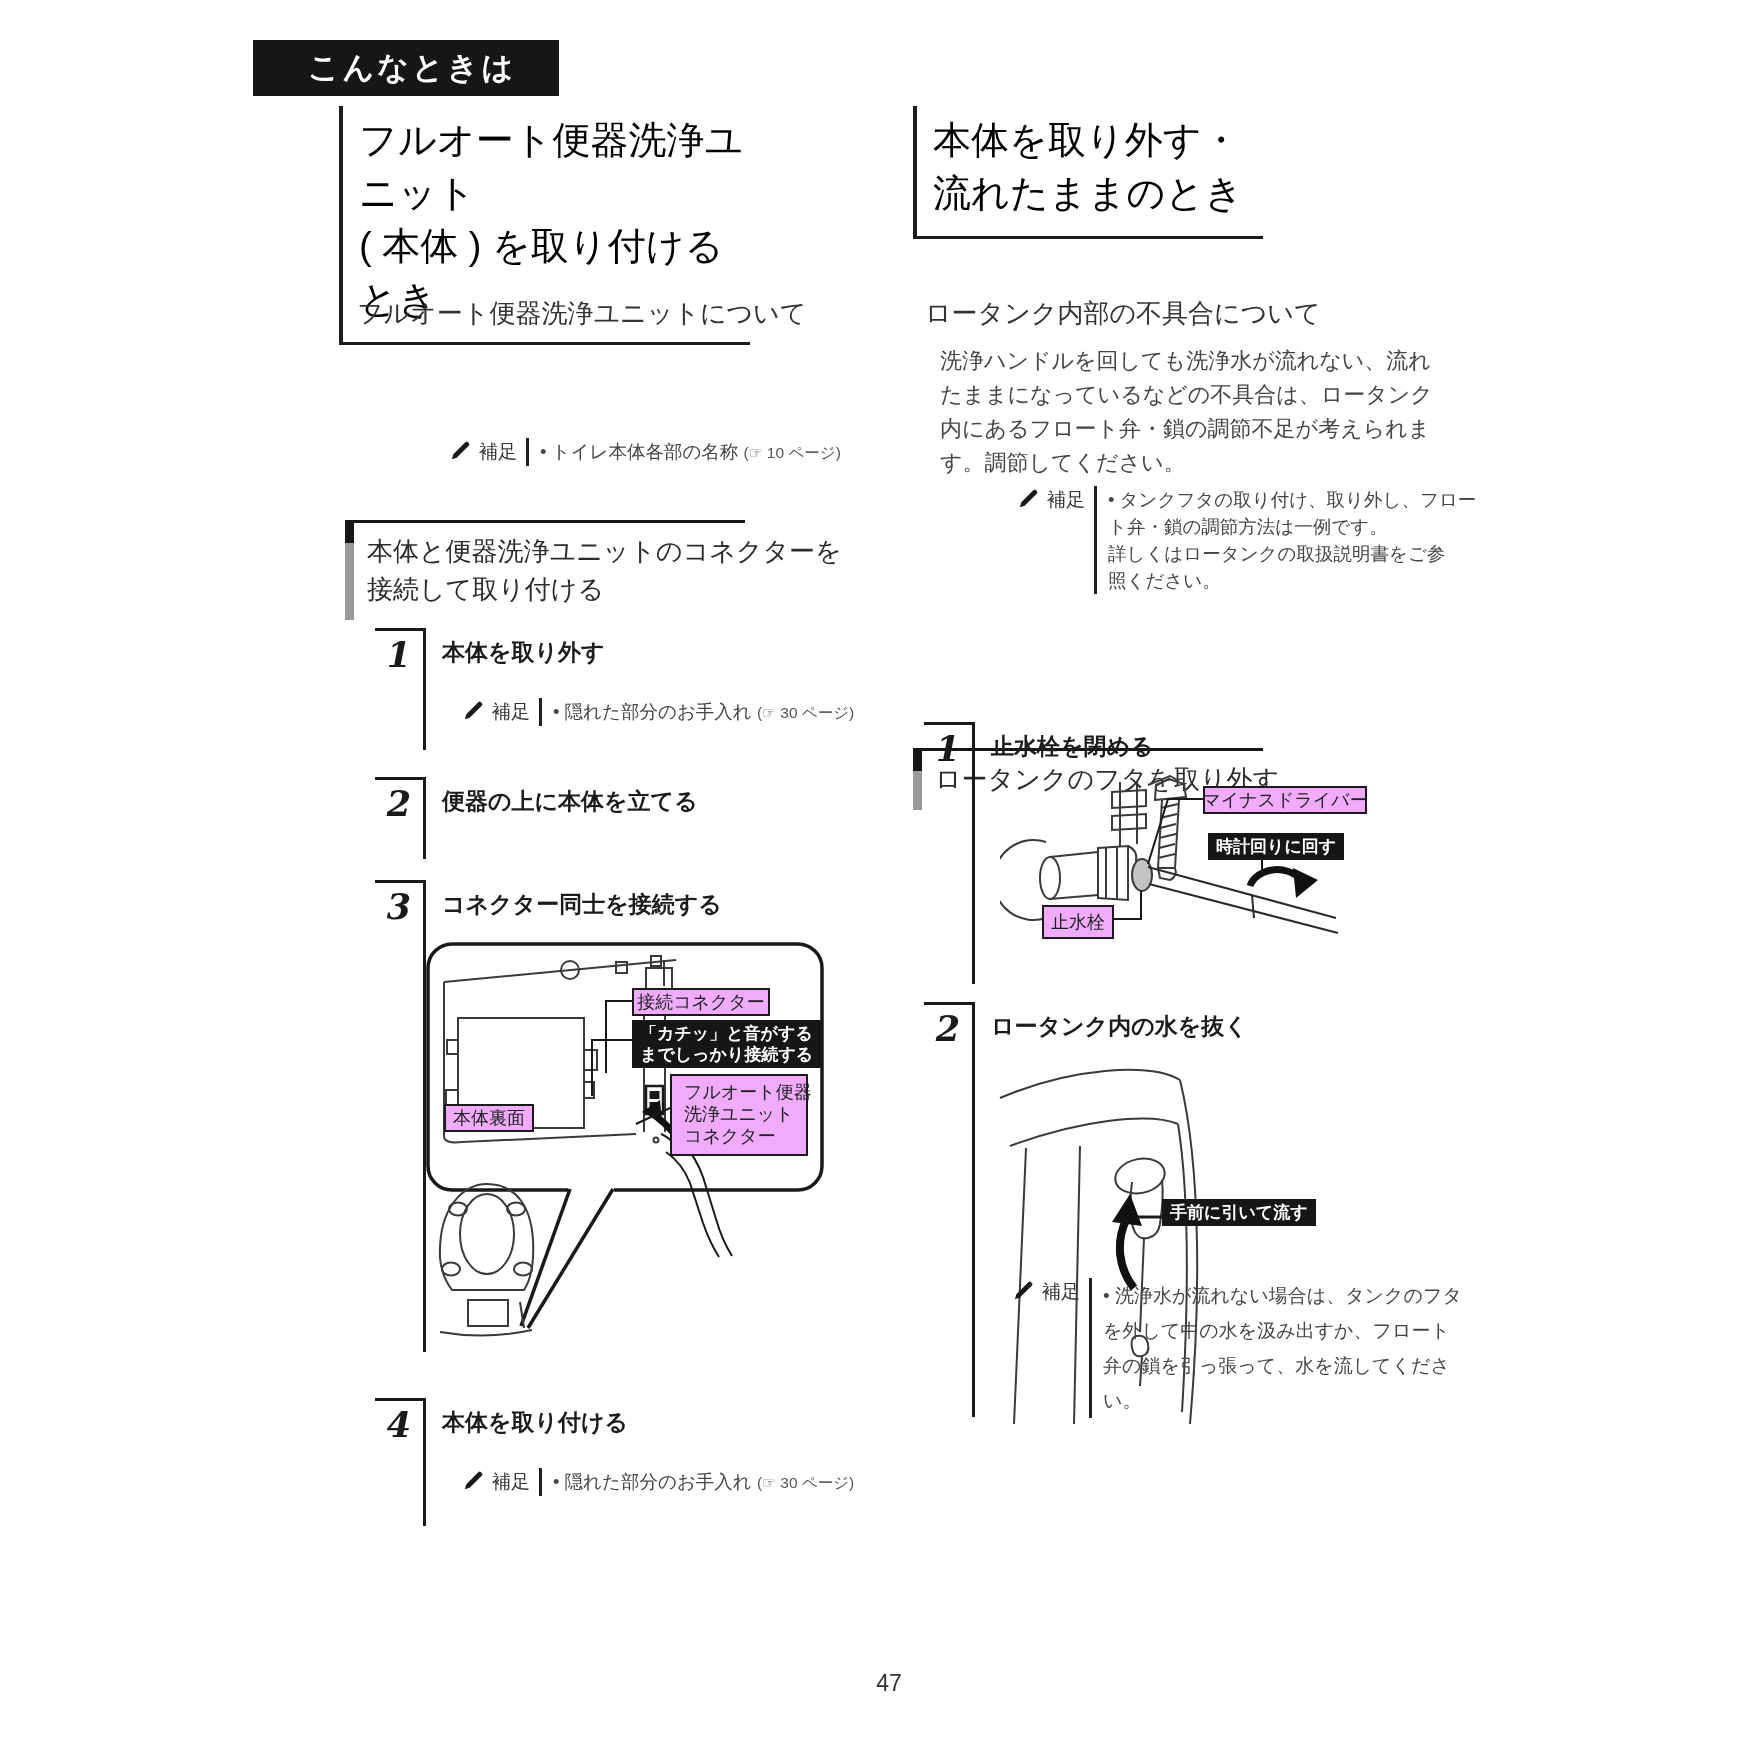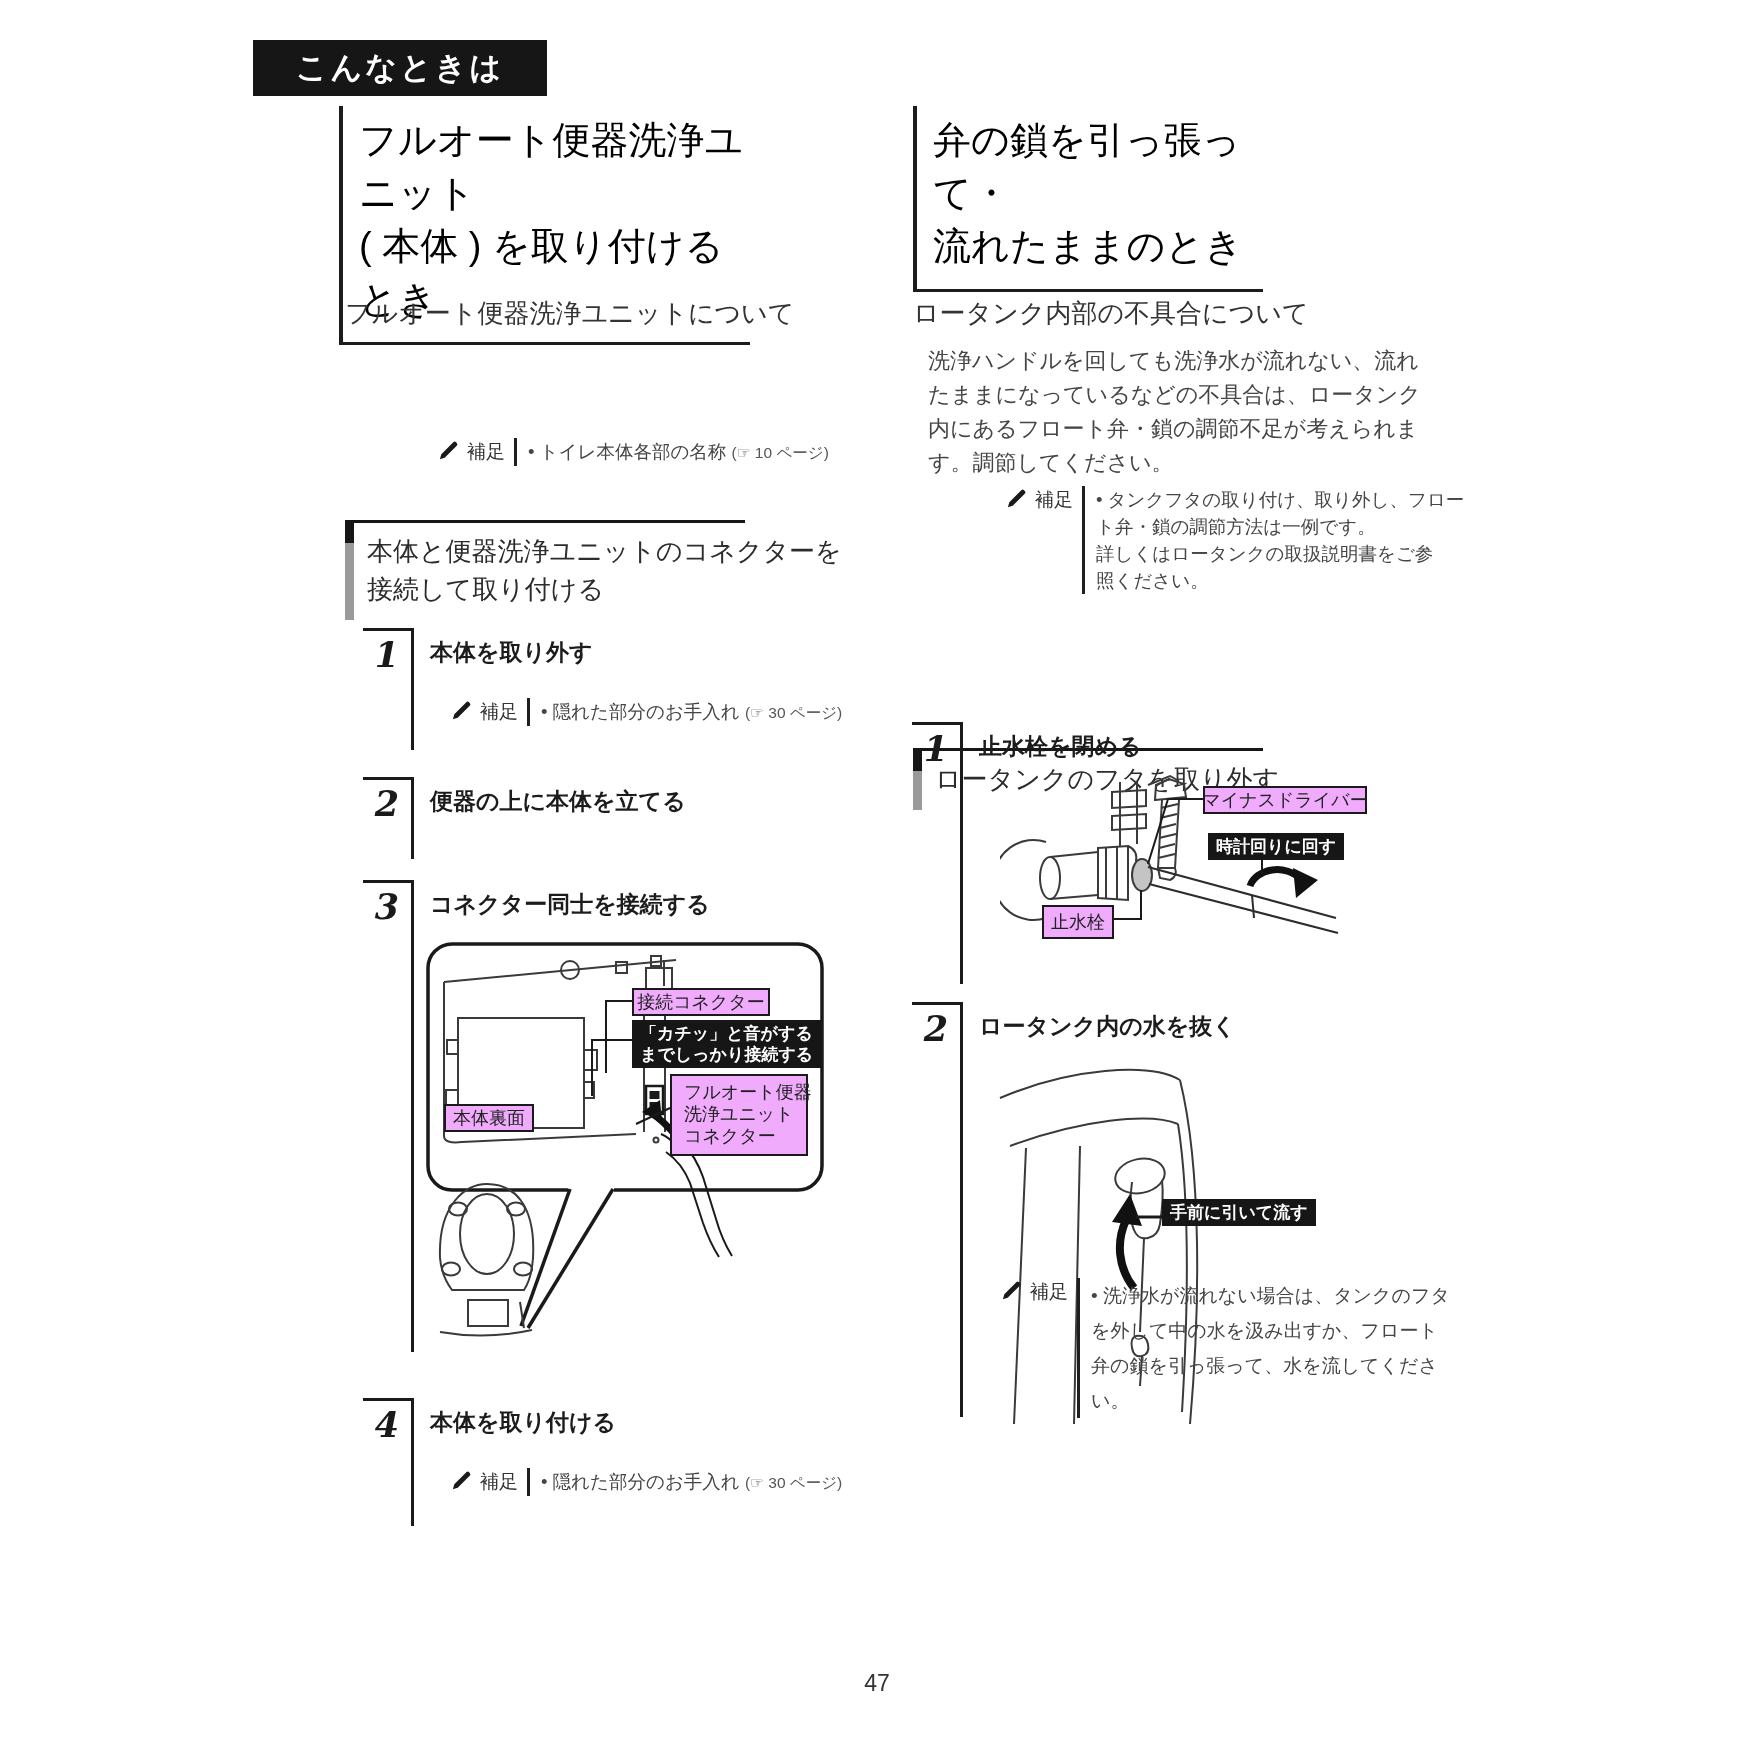--- a/index.html
+++ b/index.html
@@ -1,21 +1,21 @@
 <!DOCTYPE html>
 <html><head>
 <meta charset="utf-8">
 <style>
   html,body{margin:0;padding:0;background:#e8e8e8;}
   #page{
     position:relative;width:1754px;height:1754px;background:#ffffff;
     font-family:"Liberation Sans","DejaVu Sans",sans-serif;color:#222;
     margin:0 auto;overflow:hidden;
   }
-  .abs{position:absolute;}
+  .abs{position:absolute;padding-left:12px;}
 
   
   .banner{
     left:253px;top:40px;width:294px;height:56px;background:#161616;color:#fff;
     font-size:31px;font-weight:bold;letter-spacing:3px;
     display:flex;align-items:center;justify-content:center;
   }
 
   
   .title-block{
@@ -107,21 +107,21 @@
 
 <div id="page">
 
   <div class="abs banner">こんなときは</div>
 
   <div class="abs title-block" id="title-left">
     <div>フルオート便器洗浄ユニット</div>
     <div>( 本体 ) を取り付けるとき</div>
   </div>
   <div class="abs title-block" id="title-right">
-    <div>弁の鎖を引っ張って・</div>
+    <div>本体を取り外す・</div>
     <div>流れたままのとき</div>
   </div>
 
   <div class="abs h2" id="h2-left">フルオート便器洗浄ユニットについて</div>
   <div class="abs note" id="note-about-left">
     <svg class="pencil" viewBox="0 0 24 24">
         <path d="M3 21l1.5-5L17 3.4a2 2 0 0 1 2.9 0l.7.7a2 2 0 0 1 0 2.9L8 19.5 3 21z" fill="#1a1a1a"></path>
       </svg>
     <span class="note-label">補足</span>
     <div class="note-bar"></div>

